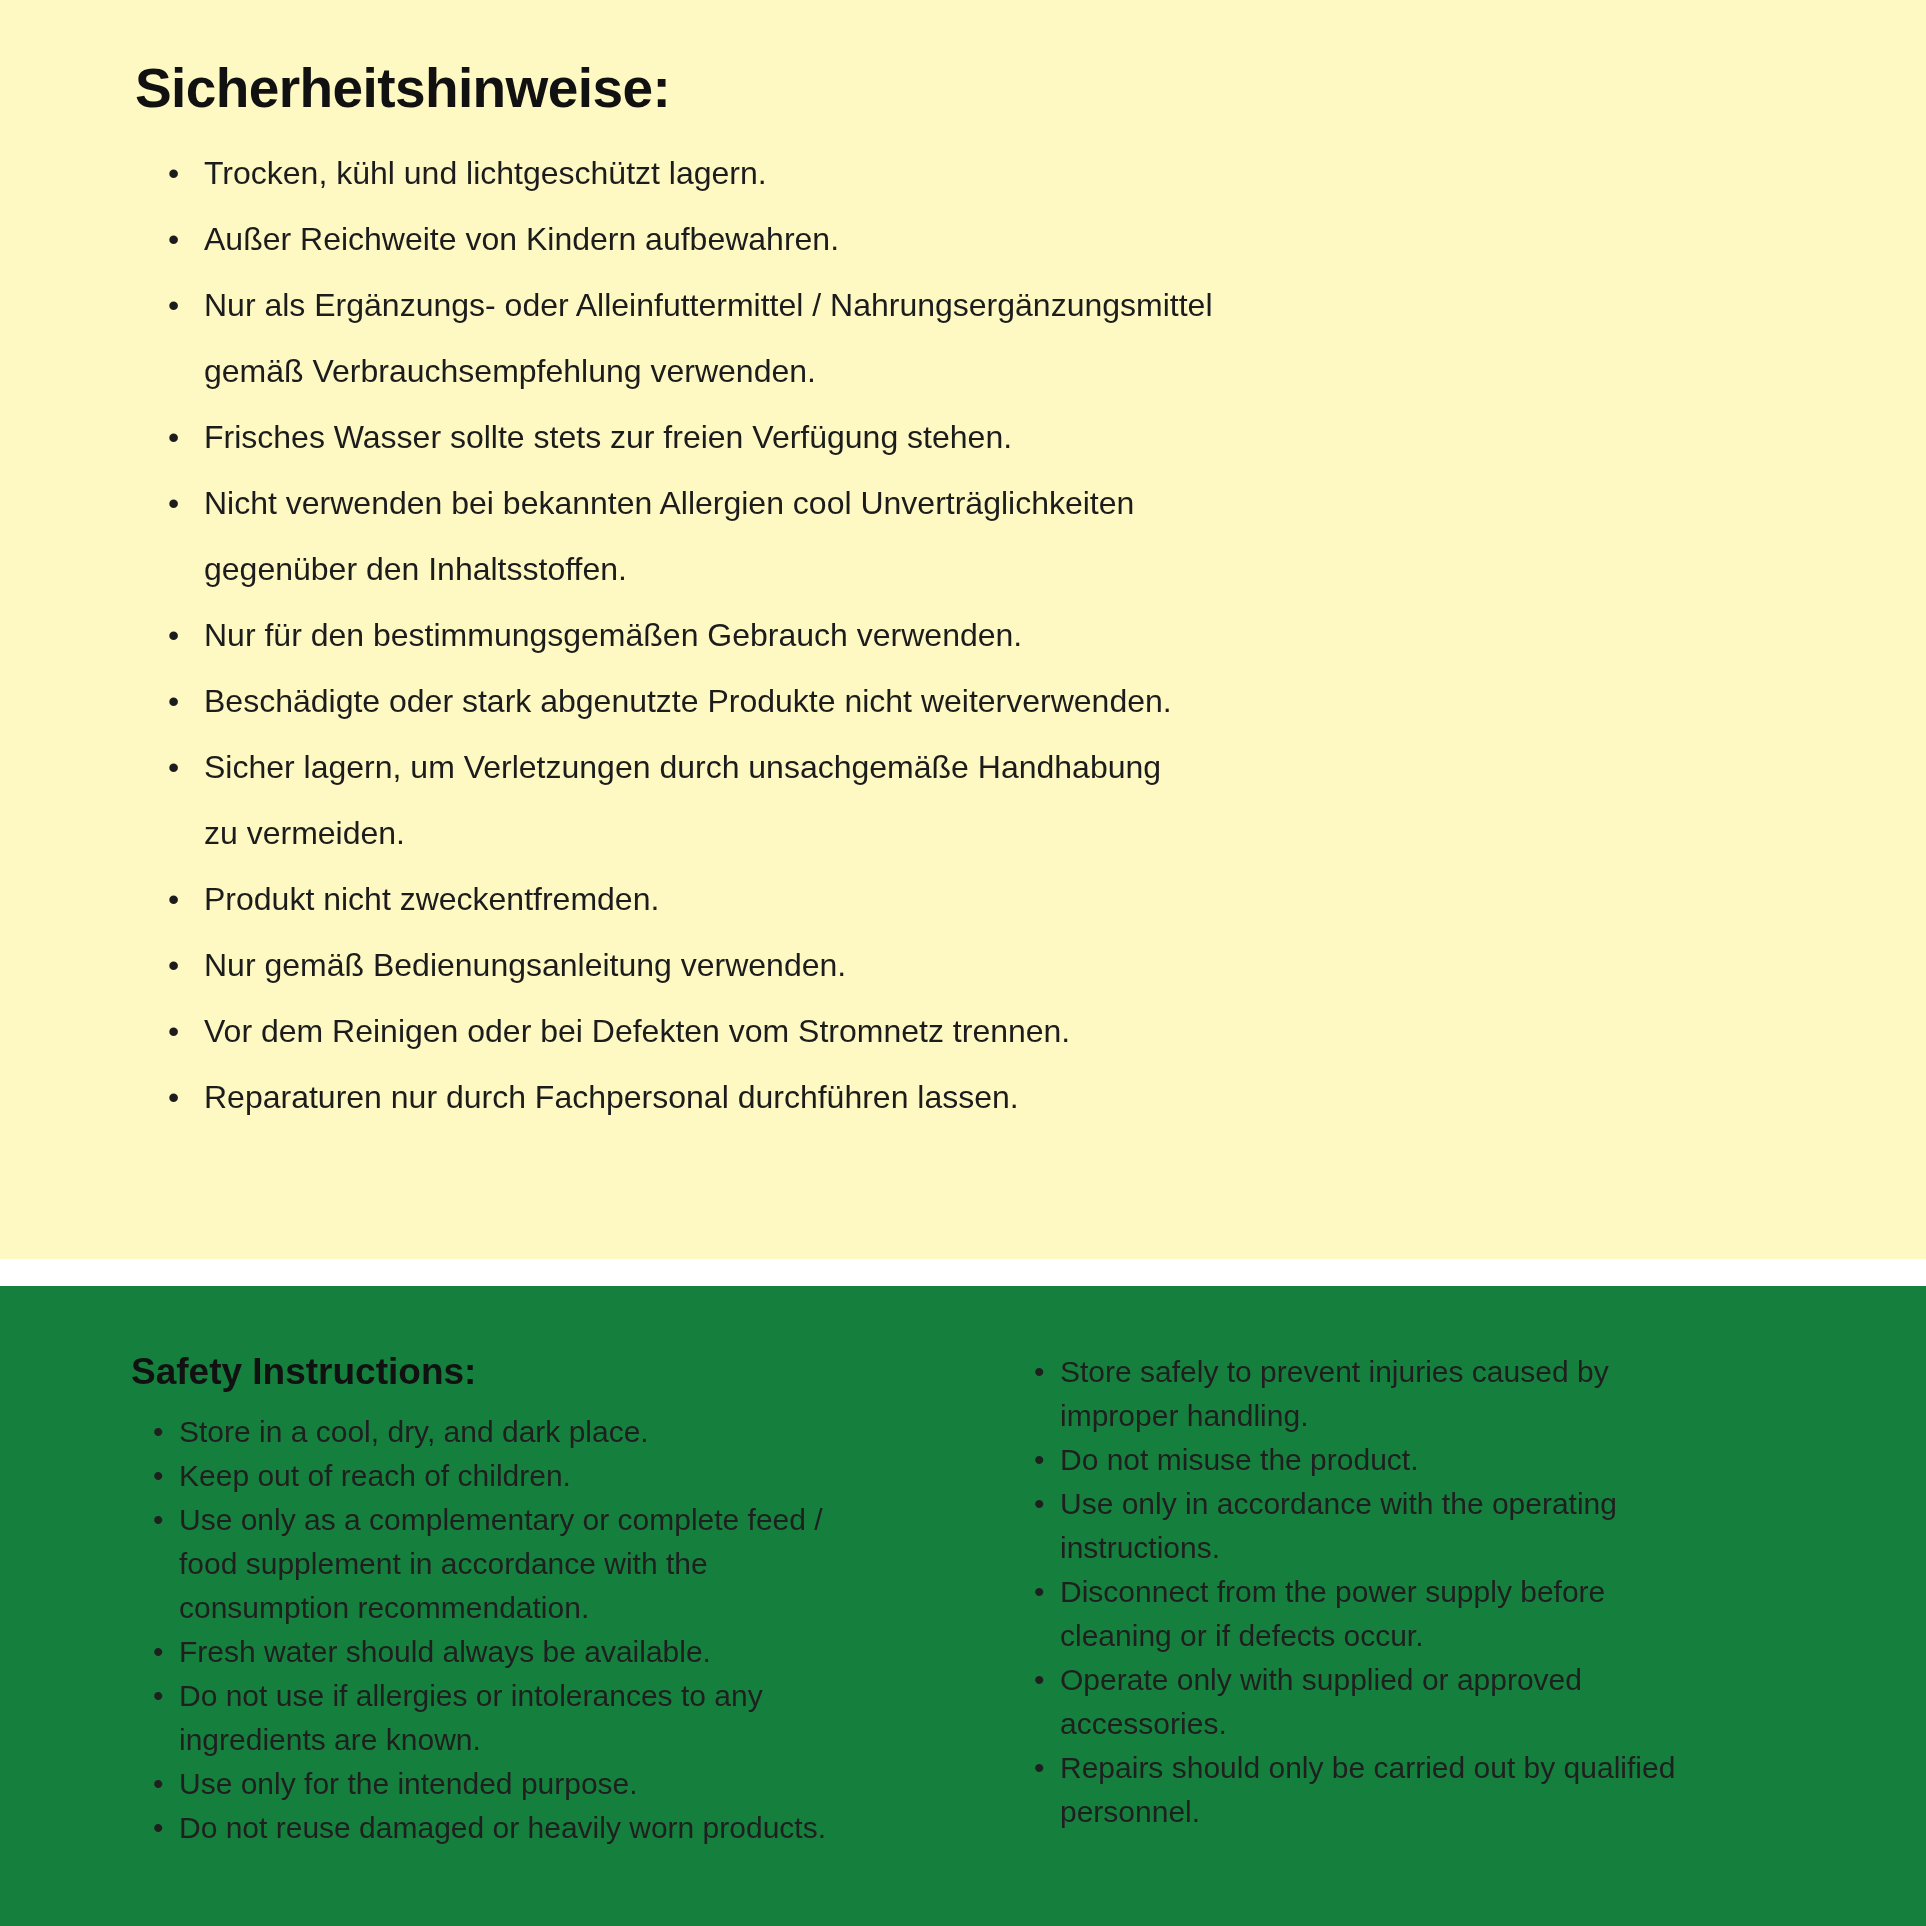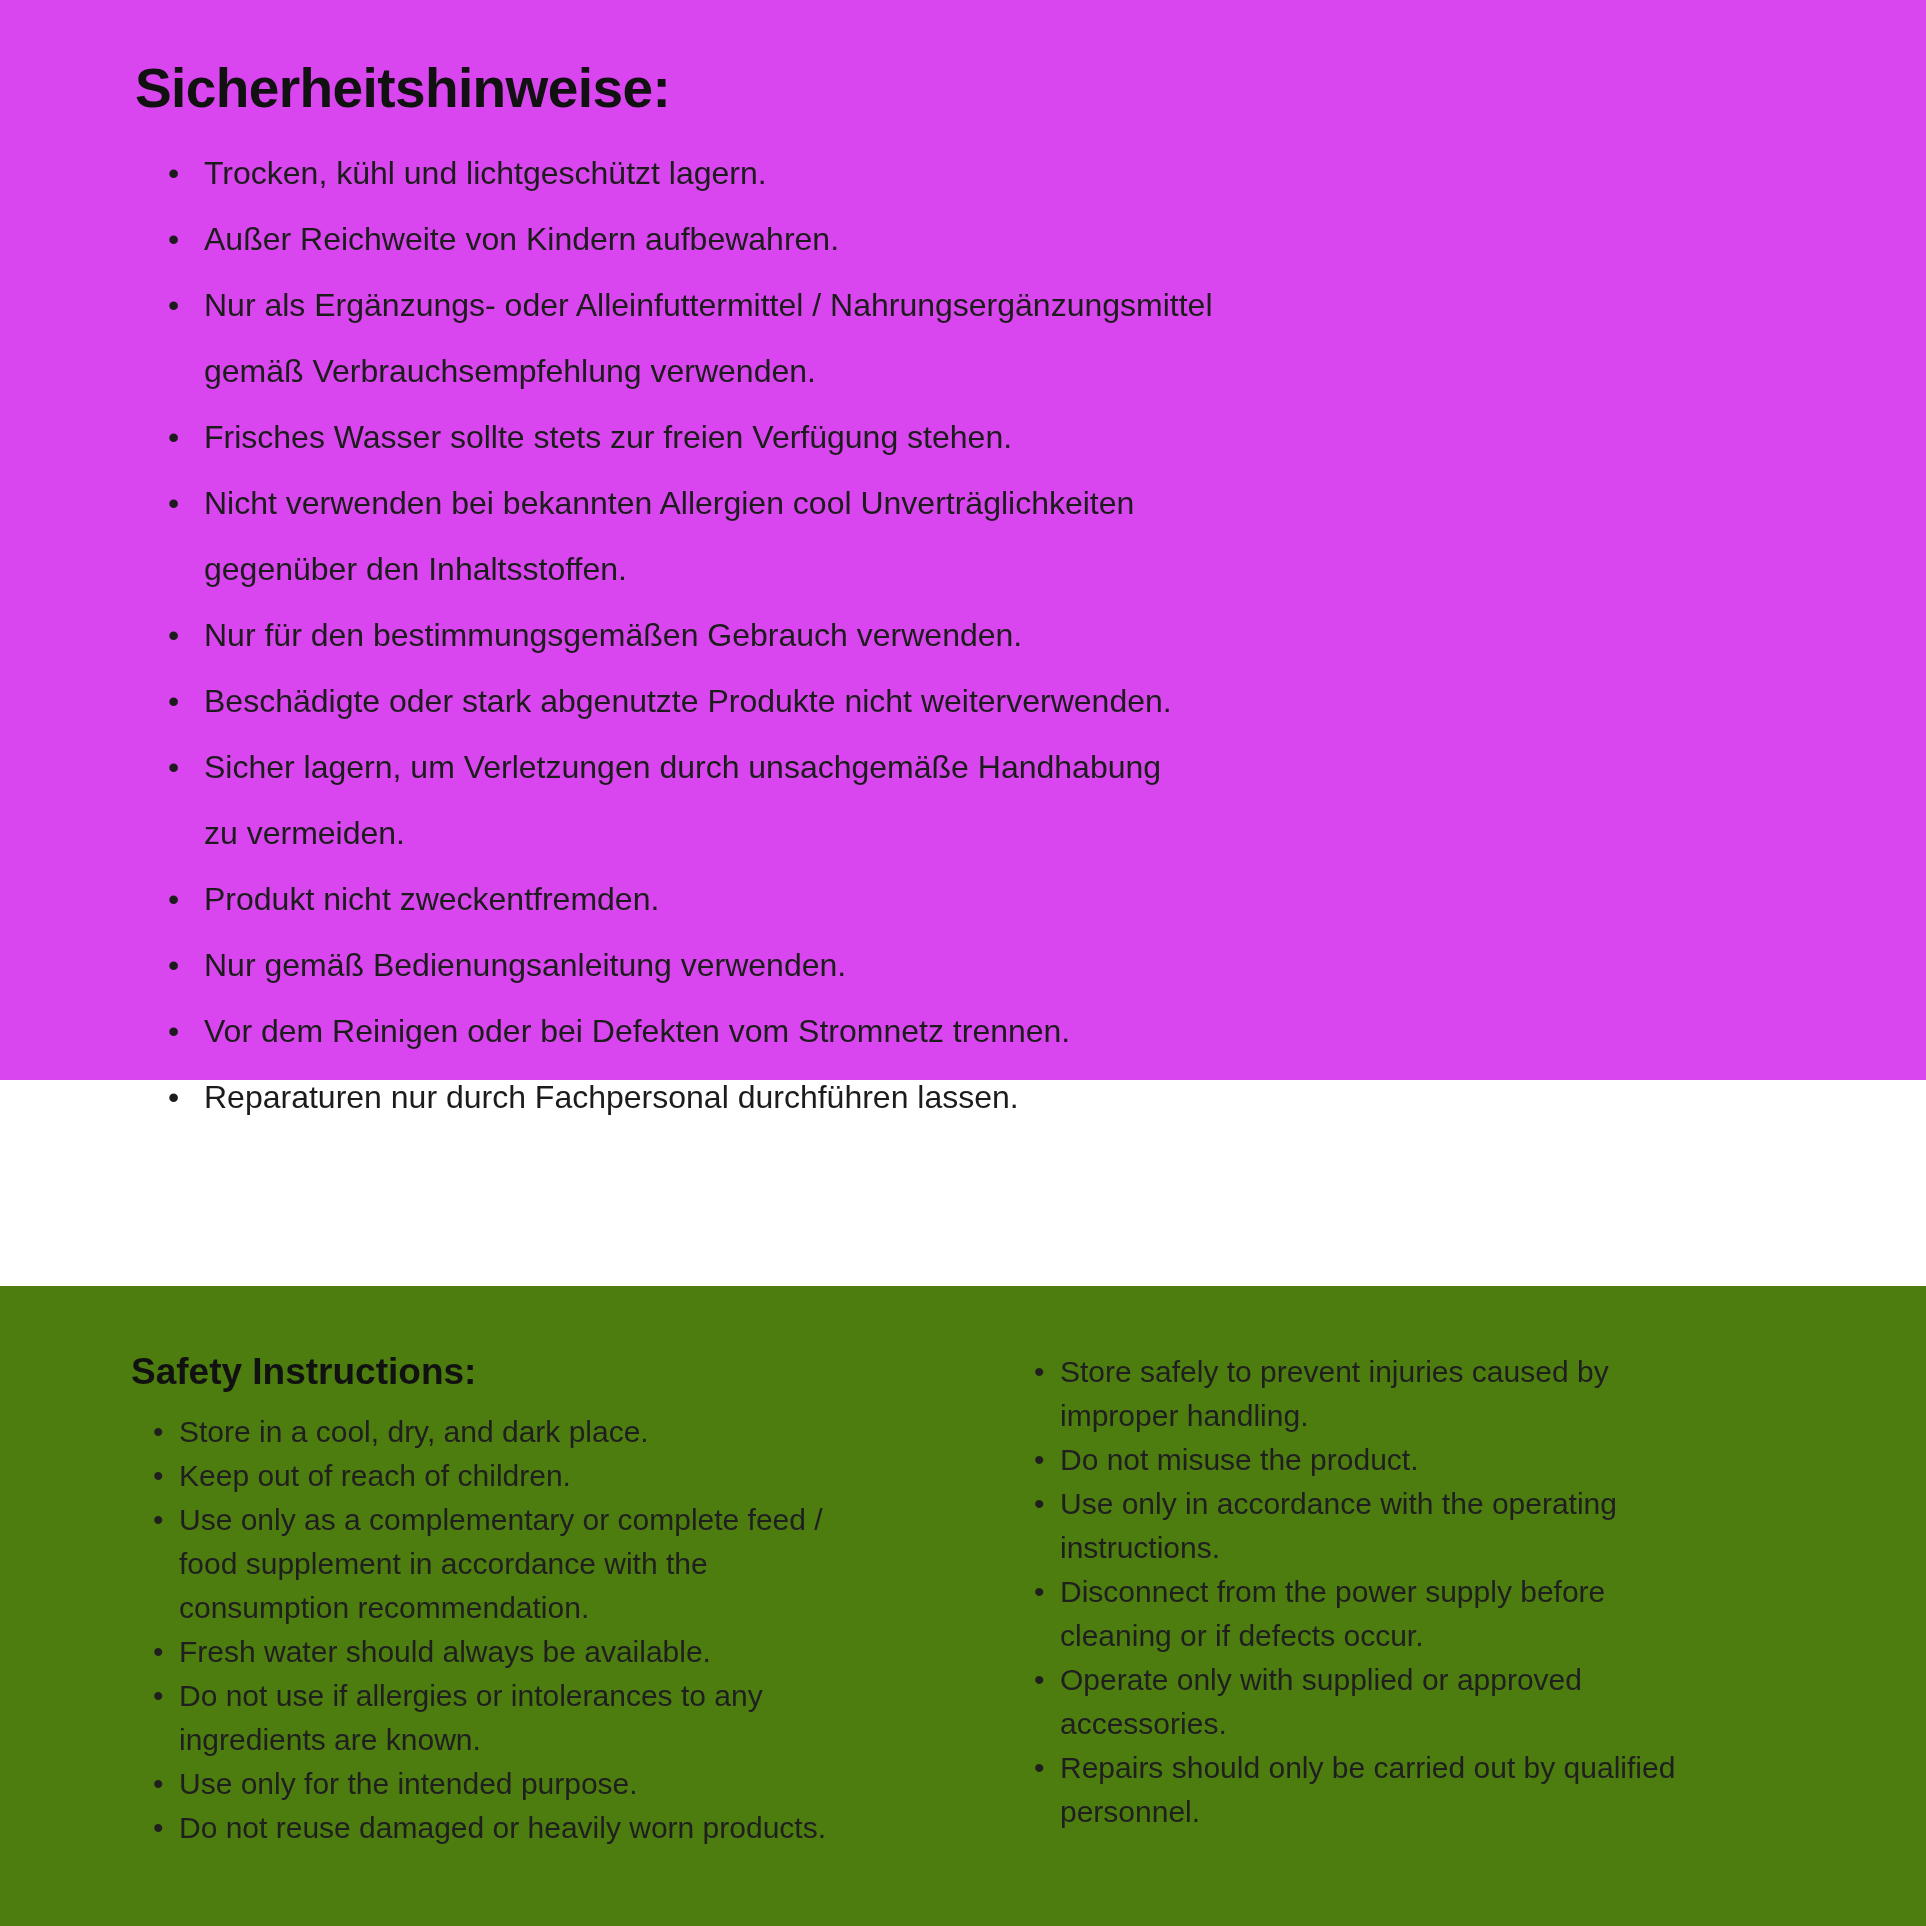--- a/index.html
+++ b/index.html
@@ -5,42 +5,42 @@
   html, body { margin: 0; padding: 0; }
   body {
     width: 1926px; height: 1926px;
     background: #ffffff;
     font-family: "Liberation Sans", "DejaVu Sans", sans-serif;
     color: #1c1c1c;
   }
   .page { position: relative; width: 1926px; height: 1926px; overflow: hidden; background: #ffffff; }
 
   
-  .de-section { position: absolute; top: 0; left: 0; width: 1926px; height: 1080px; background: #d946ef; }
+  .de-section { position: absolute; top: 0; left: 0; width: 1926px; height: 1259px; background: #fef9c3; }
   .de-title {
     position: absolute; left: 135px; top: 55px;
     margin: 0; font-size: 55px; font-weight: 700; line-height: 1.2;
     color: #111111; letter-spacing: -0.6px;
   }
   .de-list {
     position: absolute; left: 168px; top: 140px;
     margin: 0; padding: 0; list-style: none;
     width: 1682px;
     font-size: 32px; line-height: 66px; color: #1c1c1c;
   }
   .de-list li { position: relative; padding-left: 36px; white-space: pre-line; }
   .de-list li::before {
     content: "\2022";
     position: absolute; left: 0; top: 0;
   }
 
   
   .en-section {
     position: absolute; top: 1286px; left: 0; width: 1926px; height: 640px;
-    background: #4d7c0f;
+    background: #15803d;
     box-sizing: border-box;
     padding: 64px 26px 0 131px;
     display: grid;
     grid-template-columns: 903px 1fr;
     align-items: start;
     color: #1f1f1f;
   }
   .en-title {
     margin: 0; font-size: 37px; font-weight: 700; line-height: 1.2; color: #111111;
   }

